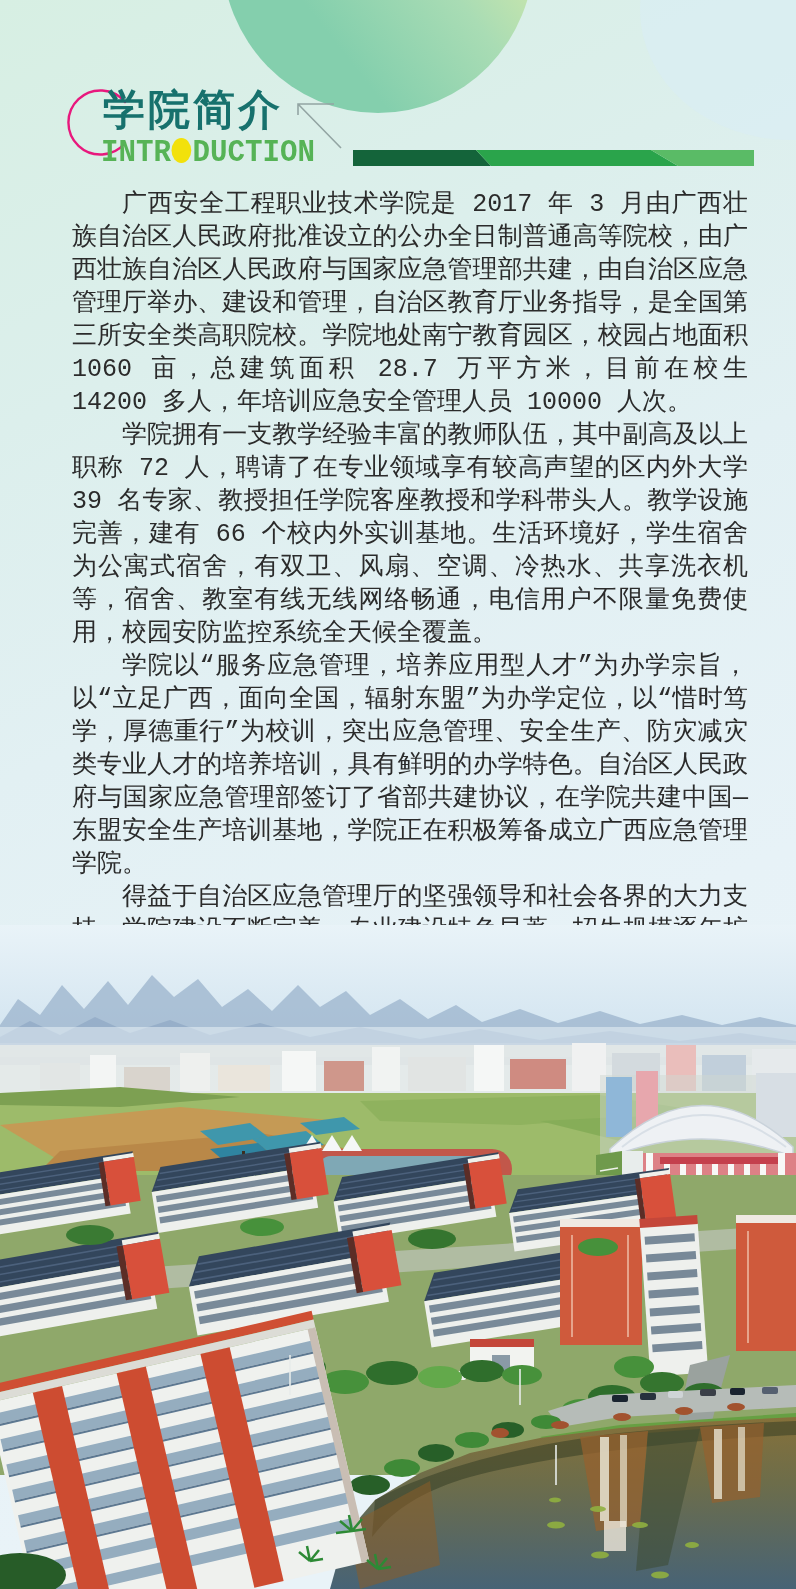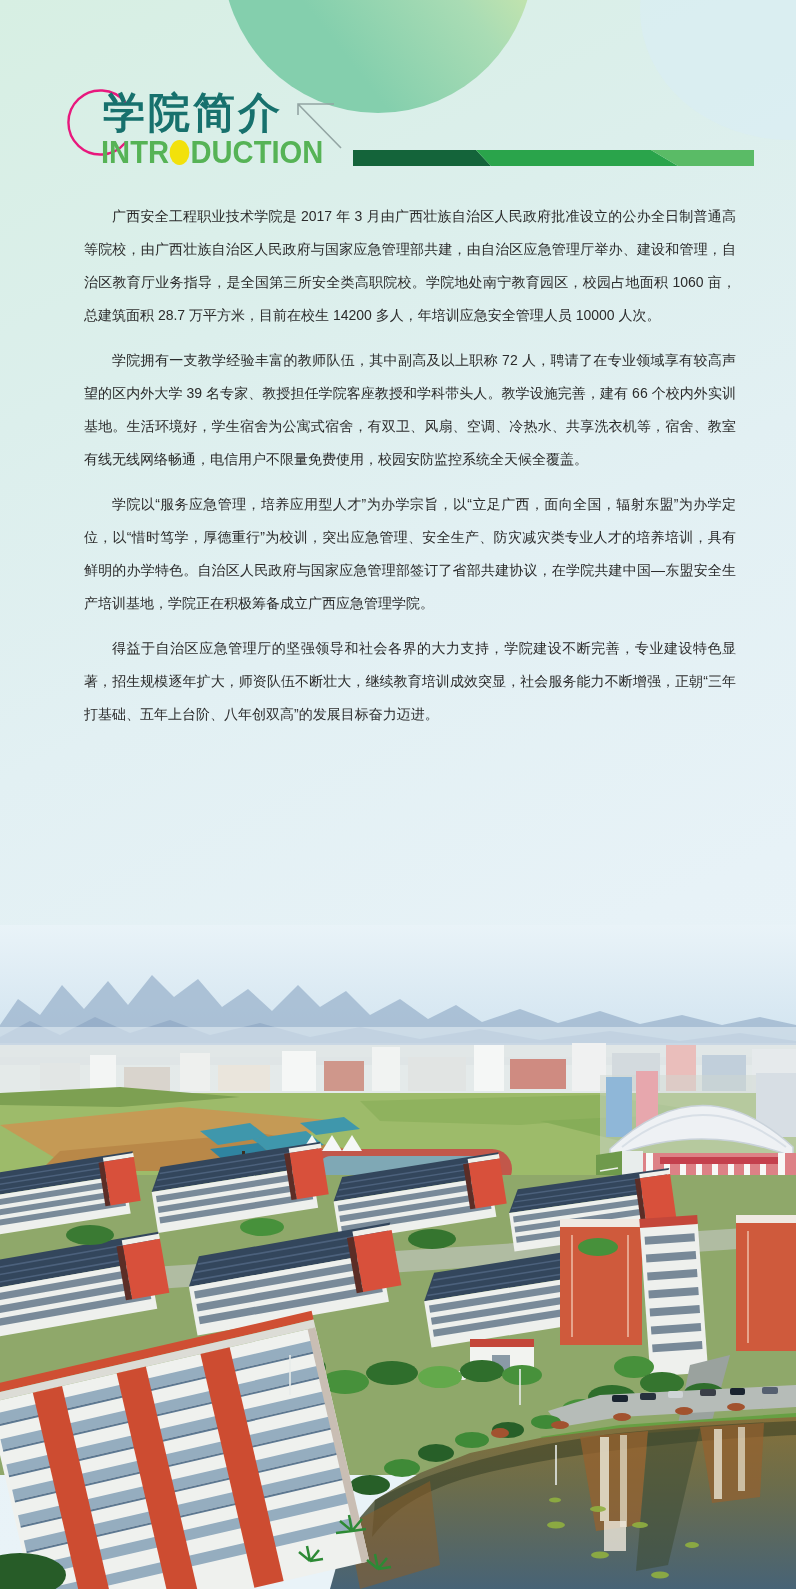--- a/index.html
+++ b/index.html
@@ -1,19 +1,19 @@
 <!DOCTYPE html>
 <html><head>
 <meta charset="utf-8">
 <style>
   html,body{margin:0;padding:0;background:#e9f3f8;}
   .page{
     position:relative;width:796px;height:1589px;overflow:hidden;
     background:linear-gradient(155deg,#d7efe3 0%,#dcefec 22%,#e2f0f3 40%,#e7f2f7 62%,#e9f3f8 80%);
-    font-family:Liberation Sans, sans-serif;
+    font-family:Liberation Mono, monospace;
   }
   .bg-circle{
     position:absolute;left:222px;top:-205px;width:312px;height:318px;border-radius:50%;
     background:linear-gradient(52deg,#84cfad 30%,#a9dcb4 58%,#d8eaa9 82%,#edf1a5 97%);
   }
   .bg-circle2{
     position:absolute;left:640px;top:-120px;width:300px;height:260px;border-radius:50%;
     background:#d9edf6;opacity:.55;
   }
   header{position:absolute;left:0;top:0;width:796px;height:180px;}
@@ -28,21 +28,21 @@
     font-size:31px;font-weight:700;color:#56b356;letter-spacing:0px;line-height:34px;
     transform:scaleX(.94);transform-origin:left center;white-space:nowrap;
   }
   .yo{
     display:inline-block;width:.68em;height:.82em;background:#f2e10b;border-radius:50%;
     color:transparent;overflow:hidden;vertical-align:-0.08em;margin:0 .03em;
   }
   .bar{position:absolute;left:353px;top:150px;}
   .article{position:absolute;left:72px;top:188px;width:676px;color:#2b2b2b;}
   .article p{
-    margin:12px;font-size:14px;line-height:33px;text-align:justify;text-indent:2em;
+    margin:0;font-size:25px;line-height:33px;text-align:justify;text-indent:2em;
     text-justify:inter-ideograph;
   }
   .photo{position:absolute;left:0;top:925px;width:796px;height:664px;display:block;}
 </style>
 </head>
 <body>
 
 <div class="page">
 
   <div class="bg-circle2"></div>

